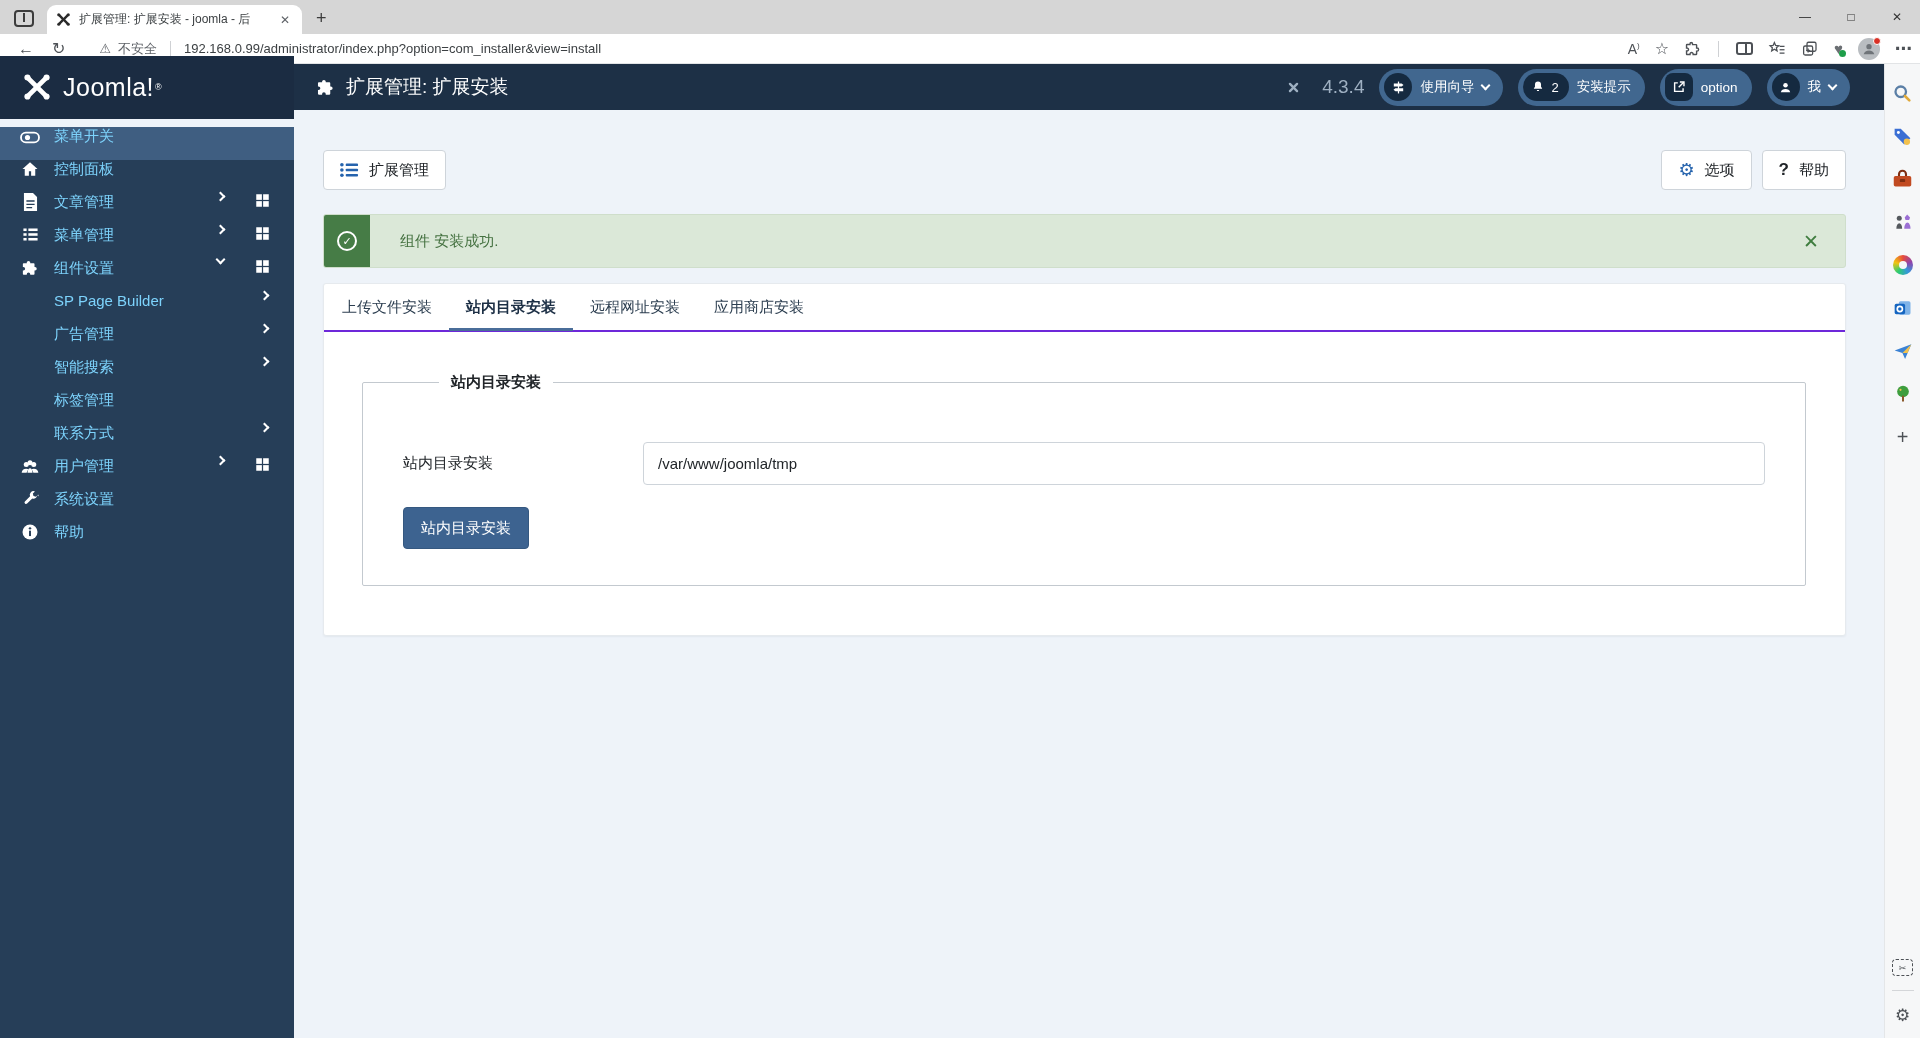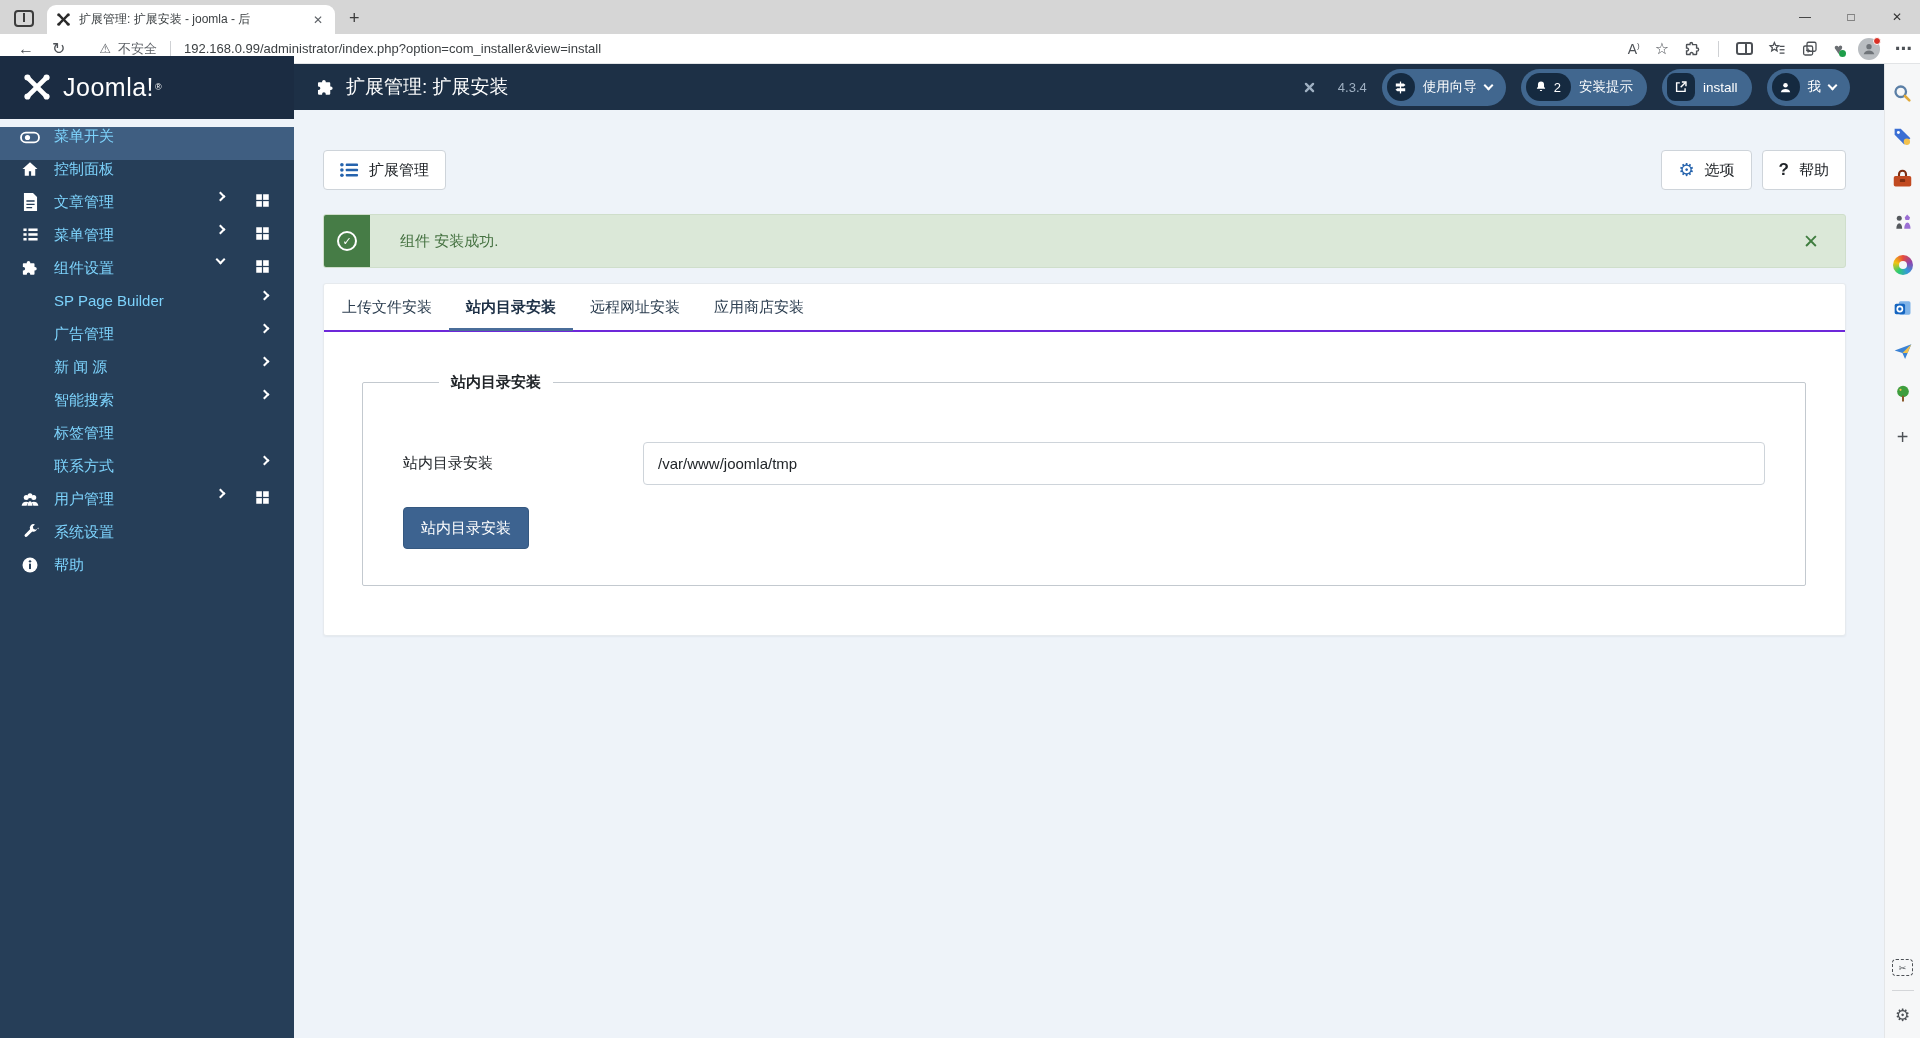--- a/index.html
+++ b/index.html
@@ -11,21 +11,21 @@
   }
   svg { display:block; }
 
   
   #tabstrip { position:absolute; top:0; left:0; width:1920px; height:34px;
     background:#d6d6d6; display:flex; align-items:flex-end; }
   .workspace-btn { width:20px; height:17px; border:2px solid #3c3c3c; border-radius:4px;
     margin:0 13px 7px 14px; position:relative; }
   .workspace-btn::before { content:""; position:absolute; left:2px; top:1px; width:5px; height:9px;
     border-right:2px solid #3c3c3c; }
-  .btab { width:288px; height:29px; background:#fff; border-radius:9px 9px 0 0;
+  .btab { width:255px; height:29px; background:#fff; border-radius:9px 9px 0 0;
     display:flex; align-items:center; padding:0 9px; gap:8px; }
   .btab-title { flex:1; font-size:12px; color:#3c4043; white-space:nowrap; overflow:hidden; }
   .btab-close { font-size:12px; color:#5f6368; padding:0 3px; }
   .newtab-btn { font-size:18px; color:#3c3c3c; margin:0 0 5px 14px; }
   .win-controls { margin-left:auto; display:flex; height:34px; }
   .win-btn { width:46px; height:34px; display:flex; align-items:center; justify-content:center;
     font-size:12px; color:#333; }
 
   
   #btoolbar { position:absolute; top:34px; left:0; width:1920px; height:30px; background:#fff;
@@ -68,21 +68,21 @@
 
   
   #app { position:absolute; top:64px; left:0; width:1884px; height:974px; }
   .jheader { height:46px; background:#1d3046; display:flex; align-items:center; color:#fff; }
   .logo-block { width:294px; height:63px; background:#1b2c42; flex:none; display:flex;
     align-items:center; padding-left:22px; }
   .logo-text { font-size:25px; margin-left:11px; letter-spacing:.5px; }
   .logo-reg { font-size:9px; vertical-align:top; margin-left:1px; }
   .title-wrap { display:flex; align-items:center; gap:11px; margin-left:22px; font-size:19px; }
   .hdr-right { margin-left:auto; display:flex; align-items:center; gap:15px; padding-right:34px; }
-  .version { display:flex; align-items:center; gap:22px; color:#9fb0c2; font-size:13px; }
+  .version { display:flex; align-items:center; gap:22px; color:#9fb0c2; font-size:19px; }
   .pill { display:flex; align-items:center; background:#41678f; border-radius:19px; height:37px;
     padding:0 14px 0 5px; gap:8px; font-size:13.5px; color:#fff; }
   .pill-circle { width:28px; height:28px; border-radius:50%; background:#152a40; display:flex;
     align-items:center; justify-content:center; flex:none; }
   .pill-square { width:28px; height:28px; border-radius:8px; background:#152a40; display:flex;
     align-items:center; justify-content:center; flex:none; }
   .bell-capsule { display:flex; align-items:center; gap:6px; background:#152a40; border-radius:14px;
     height:28px; padding:0 10px 0 8px; font-size:13px; }
   .chev-d { width:7px; height:7px; border-right:2px solid #fff; border-bottom:2px solid #fff;
     transform:rotate(45deg); margin-top:-4px; }
@@ -343,21 +343,21 @@
         <span>安装提示</span>
       </div>
       <div class="pill">
         <span class="pill-square">
           <svg width="14" height="14" viewBox="0 0 24 24" fill="none" stroke="#fff" stroke-width="2.4">
               <path d="M10 5H4.5v14.5H19V14"></path>
               <path d="M13.5 3.5H20.5V10.5"></path>
               <path d="M20 4l-8.5 8.5"></path>
             </svg>
         </span>
-        <span>install</span>
+        <span>option</span>
       </div>
       <div class="pill">
         <span class="pill-circle">
           <svg width="15" height="15" viewBox="0 0 24 24">
               <g fill="#fff">
                 <circle cx="12" cy="8.5" r="3.6"></circle>
                 <path d="M4.5 19.5c.6-3.4 3.8-5.2 7.5-5.2s6.9 1.8 7.5 5.2z"></path>
               </g>
             </svg>
         </span>
@@ -452,24 +452,20 @@
     </div>
     <div class="s-item child">
       <span class="s-label">SP Page Builder</span>
       <span class="s-chev"></span>
     </div>
     <div class="s-item child">
       <span class="s-label">广告管理</span>
       <span class="s-chev"></span>
     </div>
     <div class="s-item child">
-      <span class="s-label">新 闻 源</span>
-      <span class="s-chev"></span>
-    </div>
-    <div class="s-item child">
       <span class="s-label">智能搜索</span>
       <span class="s-chev"></span>
     </div>
     <div class="s-item child">
       <span class="s-label">标签管理</span>
     </div>
     <div class="s-item child">
       <span class="s-label">联系方式</span>
       <span class="s-chev"></span>
     </div>

